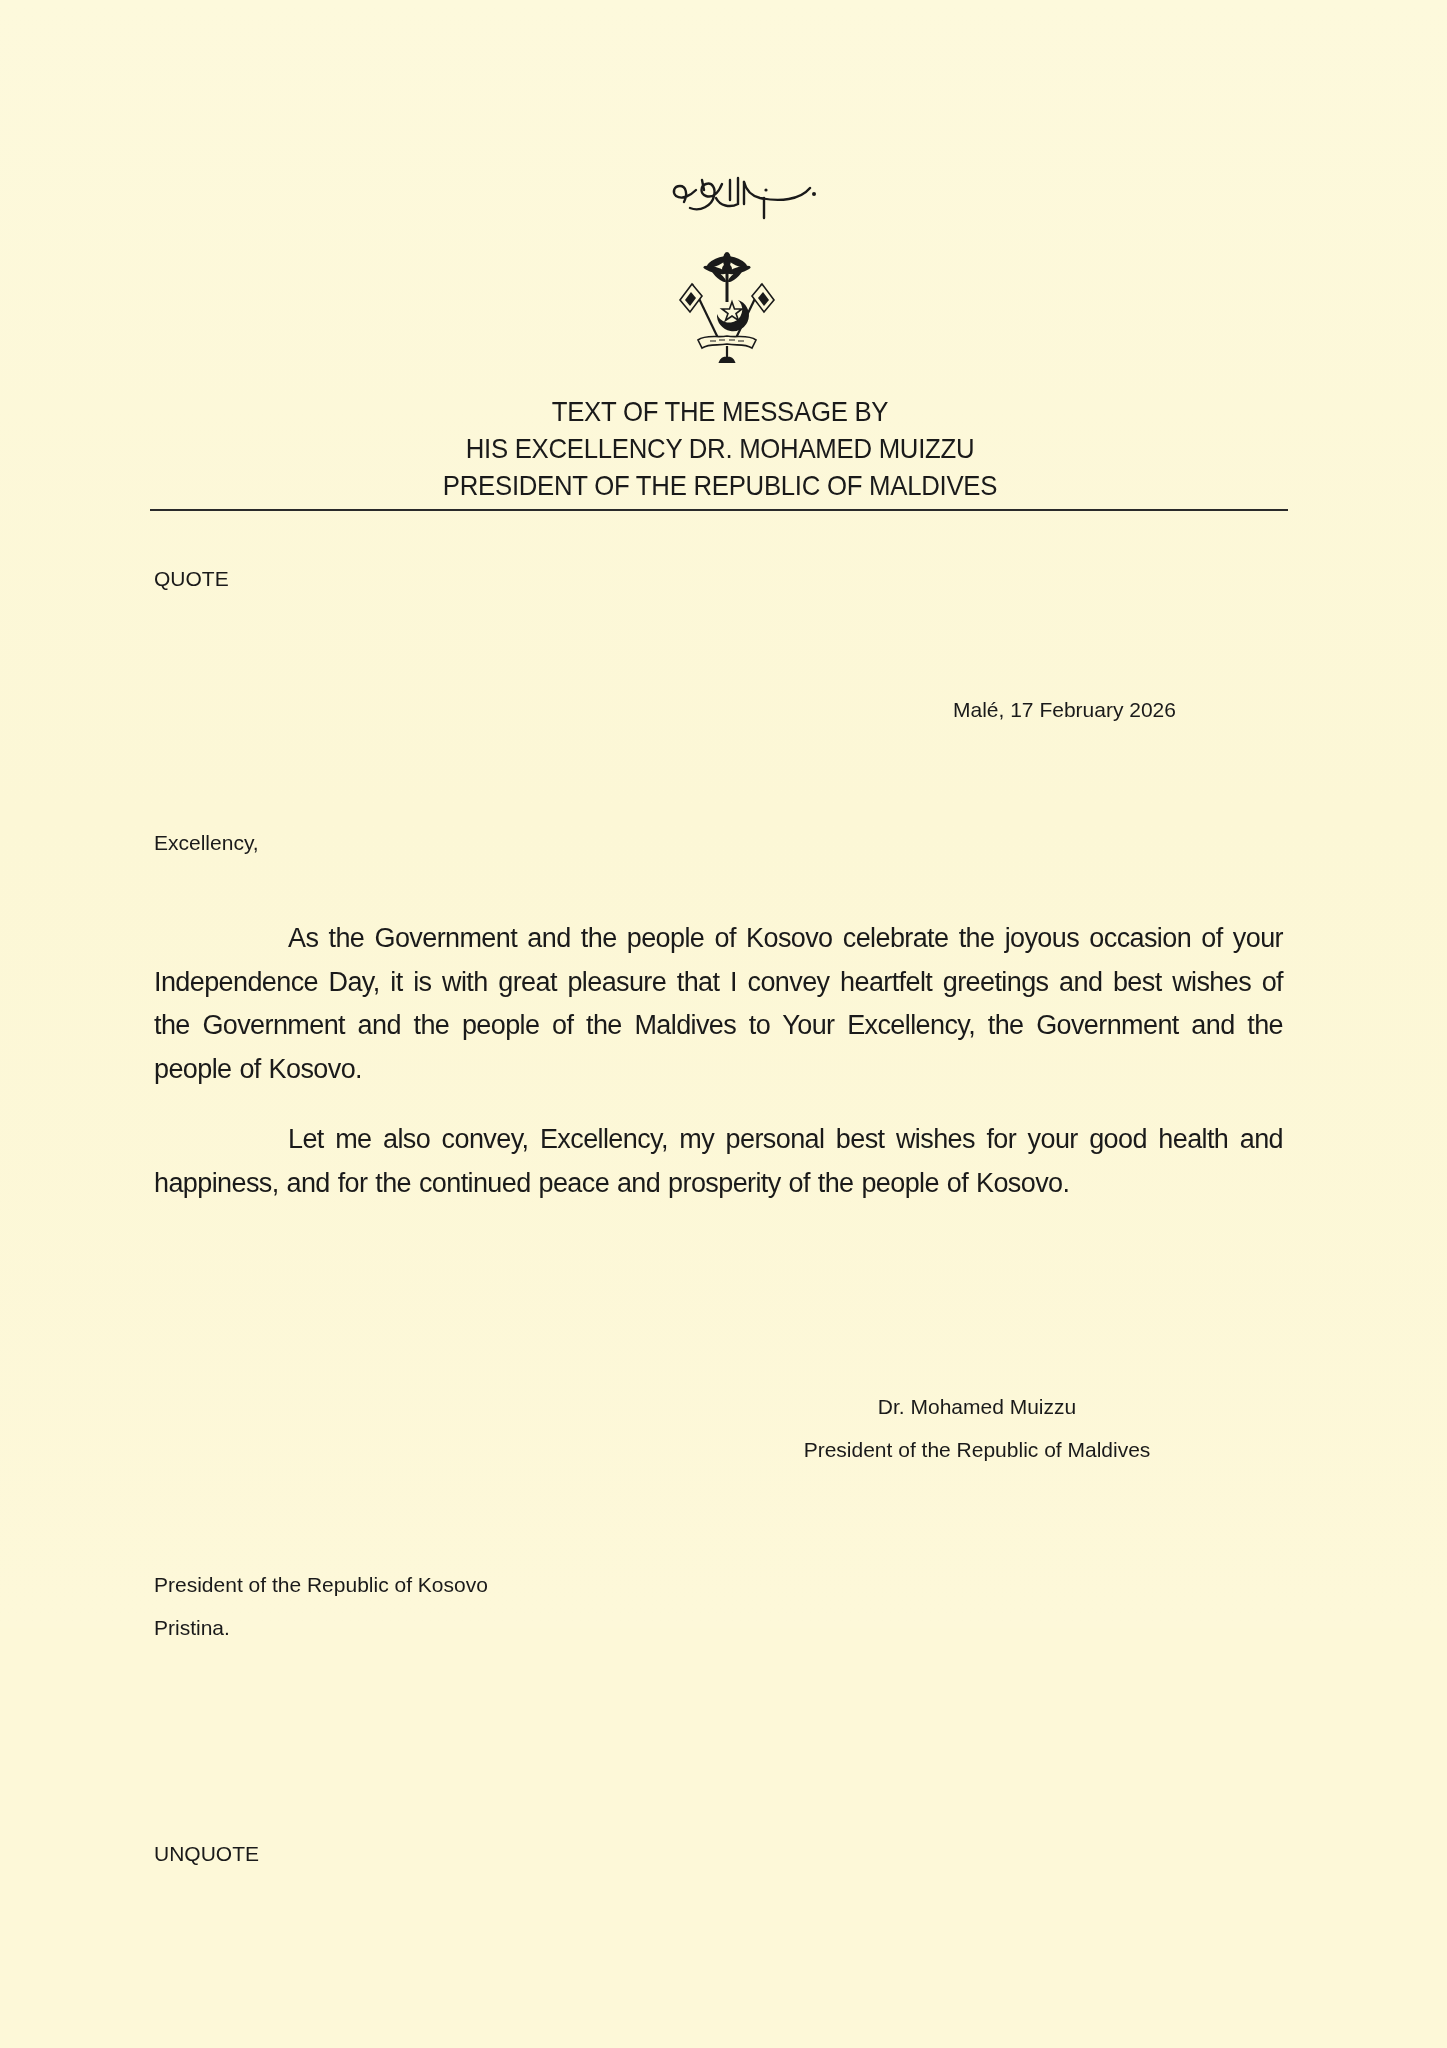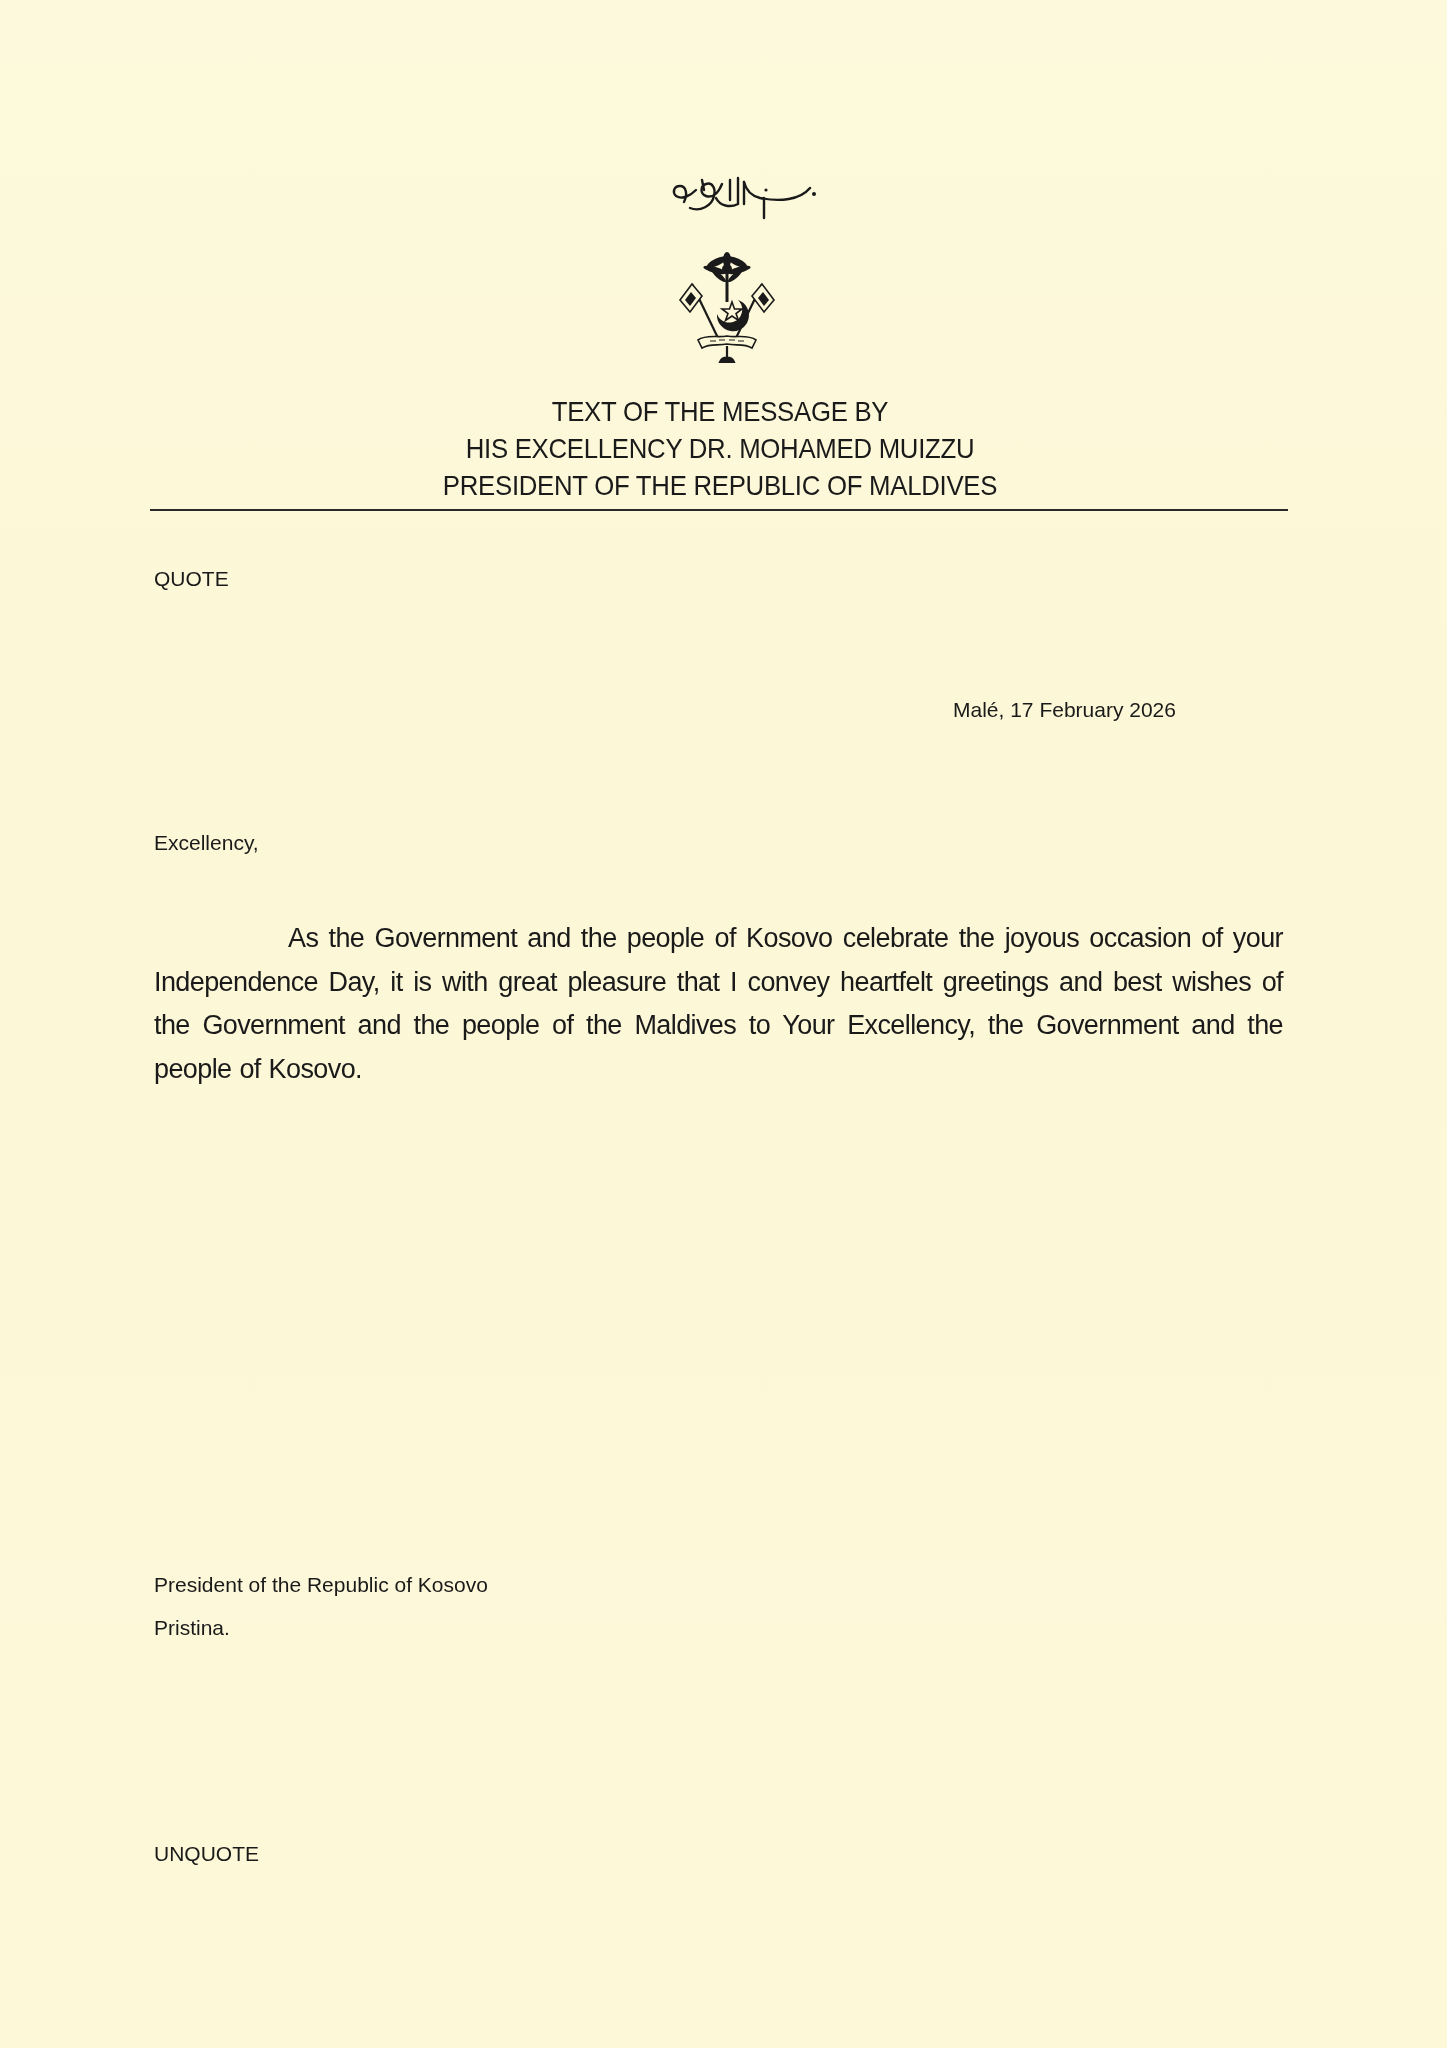--- a/index.html
+++ b/index.html
@@ -144,21 +144,28 @@
   <div class="abs txt quote">QUOTE</div>
 
   <div class="abs txt date">Malé, 17 February 2026</div>
 
   <div class="abs txt salutation">Excellency,</div>
 
   <div class="abs para para1">
     <span class="indent"></span><span>As the Government and the people of Kosovo celebrate the joyous occasion of your Independence Day, it is with great pleasure that I convey heartfelt greetings and best wishes of the Government and the people of the Maldives to Your Excellency, the Government and the people of Kosovo.</span>
   </div>
 
+  <div class="abs para para2">
+    <span class="indent"></span><span>Let me also convey, Excellency, my personal best wishes for your good health and happiness, and for the continued peace and prosperity of the people of Kosovo.</span>
+  </div>
 
+  <div class="abs txt signature">
+    <span class="line">Dr. Mohamed Muizzu</span>
+    <span class="line">President of the Republic of Maldives</span>
+  </div>
 
   <div class="abs txt recipient">
     <span class="line">President of the Republic of Kosovo</span>
     <span class="line">Pristina.</span>
   </div>
 
   <div class="abs txt unquote">UNQUOTE</div>
 
 </div>
 

